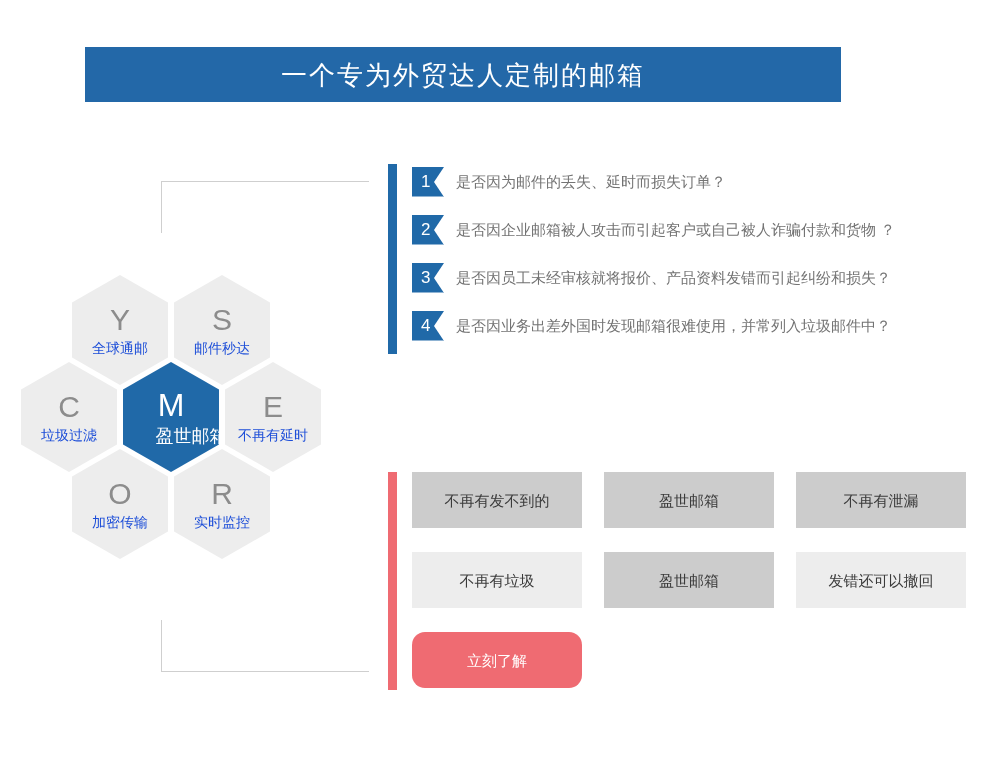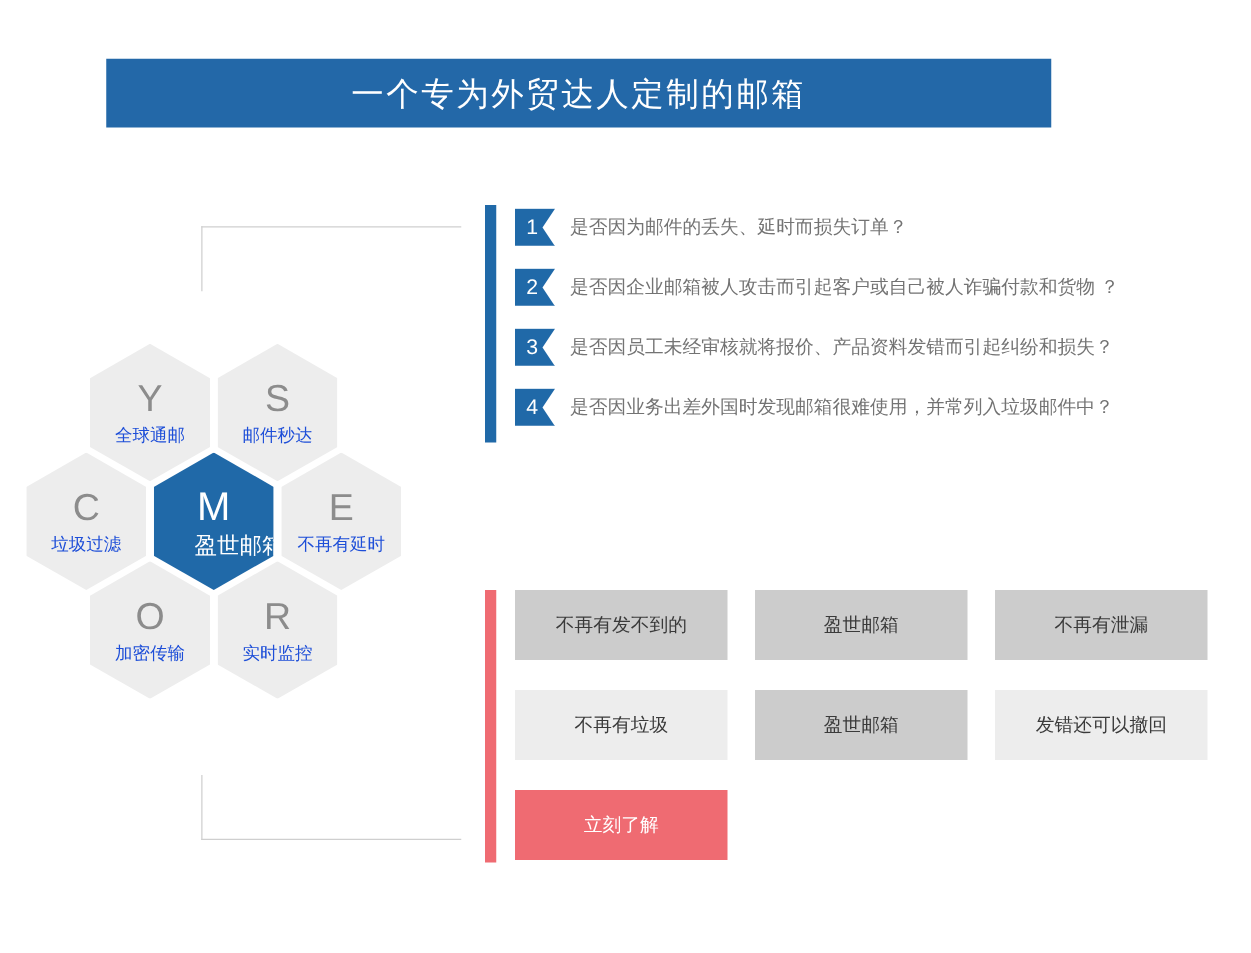--- a/index.html
+++ b/index.html
@@ -148,21 +148,21 @@
     row-gap: 24px;
   }
   .b-cell {
     display: flex; align-items: center; justify-content: center;
     font-size: 15px;
     line-height: 1;
     color: #3a3a3a;
   }
   .b-cell.tone-dark  { background: #cccccc; }
   .b-cell.tone-light { background: #ededed; }
-  .b-cell.tone-red   { background: #ef6b72; color: #ffffff; }
+  .b-cell.tone-red   { background: #ef6b72; color: #ffffff; border-radius: 13px; }
 </style>
 </head>
 <body>
 
 <div id="stage">
 
   <div class="title-bar">
     <span class="title-text">一个专为外贸达人定制的邮箱</span>
   </div>
 

